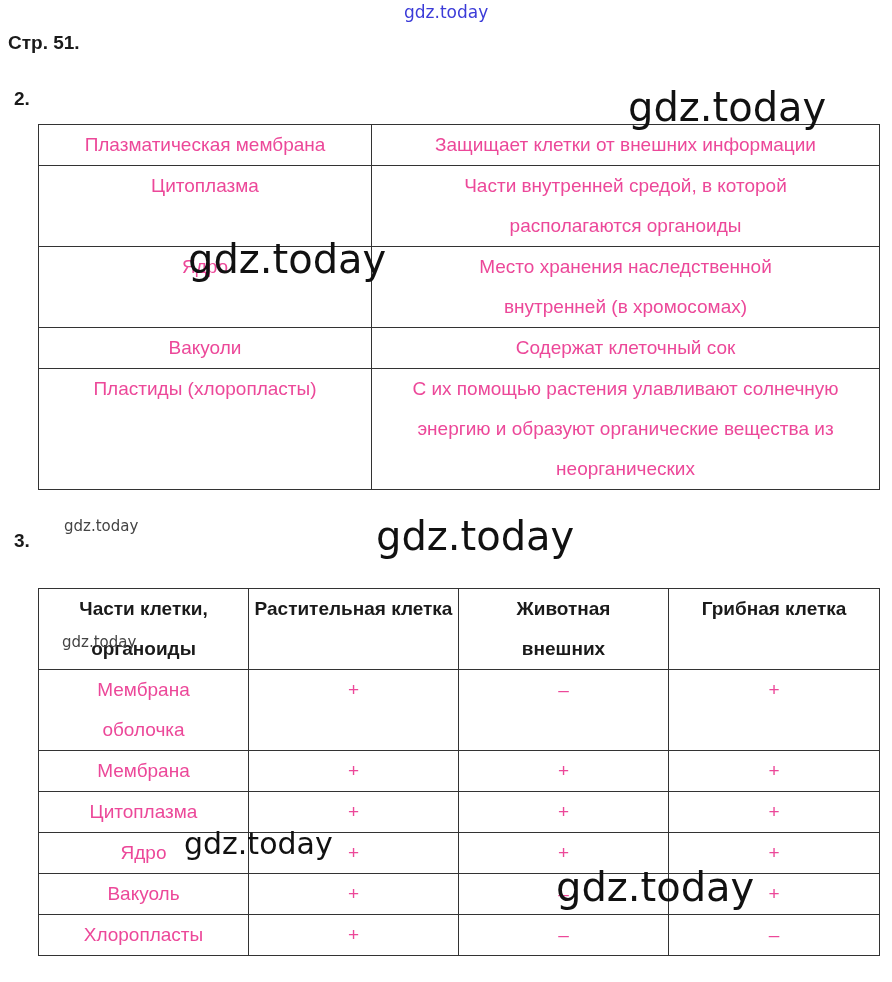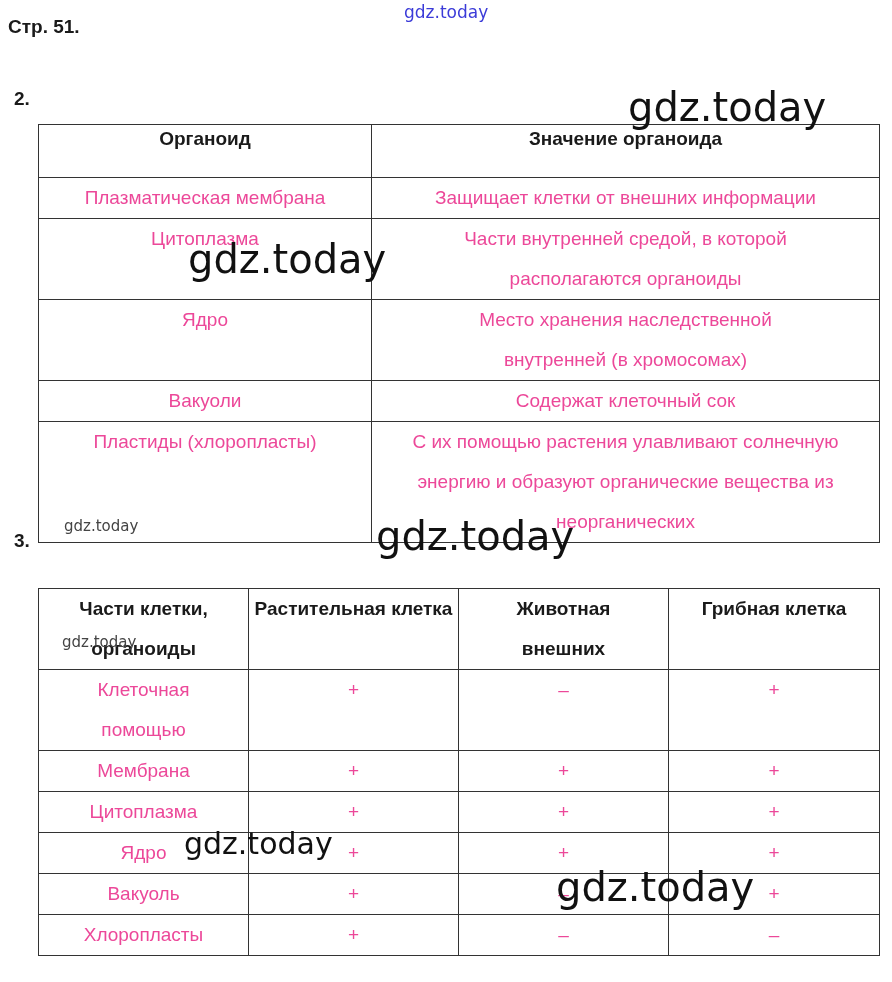--- a/index.html
+++ b/index.html
@@ -1,21 +1,21 @@
 <!DOCTYPE html>
 <html><head>
   <meta charset="utf-8">
   <style>
     html, body { margin: 0; padding: 0; background: #ffffff; }
     body {
       width: 892px; height: 982px; position: relative; overflow: hidden;
       font-family: "Liberation Sans", sans-serif; color: #222222;
     }
     .abs { position: absolute; }
-    .page-title { left: 8px; top: 16px; font-size: 19px; font-weight: bold; color: #1a1a1a; }
+    .page-title { left: 8px; top: 32px; font-size: 19px; font-weight: bold; color: #1a1a1a; }
     .task-num { font-size: 19px; font-weight: bold; color: #1a1a1a; }
     .t2-num { left: 14px; top: 88px; }
     .t3-num { left: 14px; top: 530px; }
 
     table.grid { position: absolute; border-collapse: collapse; table-layout: fixed; }
     table.grid td, table.grid th {
       border: 1px solid #333333; text-align: center; vertical-align: top;
       font-size: 19px; line-height: 40px; padding: 0 4px; color: #ec4899;
       font-weight: normal;
     }
@@ -56,24 +56,20 @@
 <div class="abs page-title">Стр. 51.</div>
 
 <div class="abs task-num t2-num">2.</div>
 
 <table id="t1" class="grid">
   <colgroup>
       <col class="c1">
       <col class="c2">
     </colgroup>
   <tbody>
-      <tr>
-    <th>Органоид</th>
-    <th>Значение органоида</th>
-  </tr>
   <tr>
     <td>Плазматическая мембрана</td>
     <td>Защищает клетки от внешних информации</td>
   </tr>
   <tr>
     <td>Цитоплазма</td>
     <td style="padding:0 40px;">Части внутренней средой, в которой располагаются органоиды</td>
   </tr>
   <tr>
     <td>Ядро</td>
@@ -100,21 +96,21 @@
       <col class="c4">
     </colgroup>
   <tbody>
       <tr>
     <th style="padding:0 22px;">Части клетки, органоиды</th>
     <th>Растительная клетка</th>
     <th style="padding:0 40px;">Животная внешних</th>
     <th>Грибная клетка</th>
   </tr>
   <tr>
-    <td style="padding:0 36px;">Клеточная помощью</td>
+    <td style="padding:0 36px;">Мембрана оболочка</td>
     <td class="mark">+</td>
     <td class="mark">–</td>
     <td class="mark">+</td>
   </tr>
   <tr>
     <td>Мембрана</td>
     <td class="mark">+</td>
     <td class="mark">+</td>
     <td class="mark">+</td>
   </tr>

